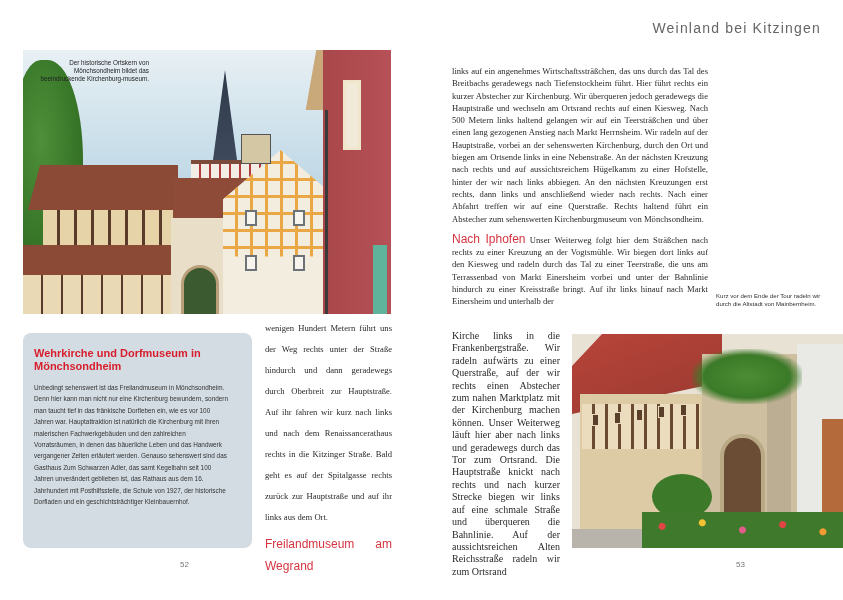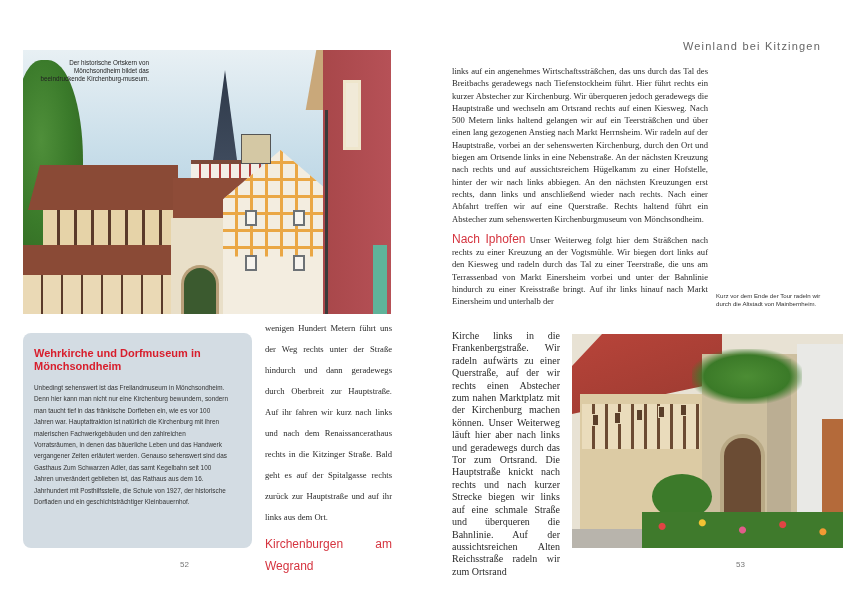--- a/index.html
+++ b/index.html
@@ -4,22 +4,22 @@
 <style>
   * { box-sizing: border-box; margin: 0; padding: 0; }
   html, body { width: 843px; height: 600px; background: #ffffff; overflow: hidden; }
   body { position: relative; font-family: "Liberation Serif", serif; color: #2a2a2a; }
 
   .page { position: absolute; top: 0; height: 600px; }
   .page-left { left: 0; width: 421px; }
   .page-right { left: 421px; width: 422px; }
 
   .running-head {
-    position: absolute; top: 40px; right: 22px;
-    font-family: "Liberation Sans", sans-serif; font-size: 11px;
+    position: absolute; top: 20px; right: 22px;
+    font-family: "Liberation Sans", sans-serif; font-size: 14px;
     letter-spacing: 1.2px; color: #666;
   }
 
   
   .photo1 {
     position: absolute; left: 23px; top: 50px; width: 368px; height: 264px;
     overflow: hidden; background: #cfe3ef;
   }
   .photo1 .sky { position: absolute; inset: 0; background: linear-gradient(180deg,#e8f0f4 0%,#c7dde9 40%,#b9d4e4 60%,#dfe8ec 100%); }
   .photo1 .tree { position: absolute; left: -10px; top: 10px; width: 70px; height: 200px; background: radial-gradient(ellipse at 40% 40%, #4f8f3a 0%, #3a7a2a 50%, #2f6220 100%); border-radius: 40% 50% 45% 35%; }
@@ -140,21 +140,21 @@
   </div>
 
   <div class="infobox">
     <h2>Wehrkirche und Dorfmuseum in Mönchsondheim</h2>
     <p>Unbedingt sehenswert ist das Freilandmuseum in Mönchsondheim. Denn hier kann man nicht nur eine Kirchenburg bewundern, sondern man taucht tief in das fränkische Dorfleben ein, wie es vor 100 Jahren war. Hauptattraktion ist natürlich die Kirchenburg mit ihren malerischen Fachwerkgebäuden und den zahlreichen Vorratsräumen, in denen das bäuerliche Leben und das Handwerk vergangener Zeiten erläutert werden. Genauso sehenswert sind das Gasthaus Zum Schwarzen Adler, das samt Kegelbahn seit 100 Jahren unverändert geblieben ist, das Rathaus aus dem 16. Jahrhundert mit Posthilfsstelle, die Schule von 1927, der historische Dorfladen und ein geschichtsträchtiger Kleinbauernhof.</p>
   </div>
 
   <div class="col-left">
     <p>wenigen Hundert Metern führt uns der Weg rechts unter der Straße hindurch und dann geradewegs durch Oberbreit zur Hauptstraße. Auf ihr fahren wir kurz nach links und nach dem Renaissancerathaus rechts in die Kitzinger Straße. Bald geht es auf der Spitalgasse rechts zurück zur Hauptstraße und auf ihr links aus dem Ort.</p>
     <p>
-      <span class="subhead">Kirchenburgen am Wegrand</span><br>
+      <span class="subhead">Freilandmuseum am Wegrand</span><br>
     </p>
   </div>
 
   <div class="page-num left">52</div>
 </div>
 
 <div class="page page-right"></div>
 
 <div class="running-head">Weinland bei Kitzingen</div>
 

